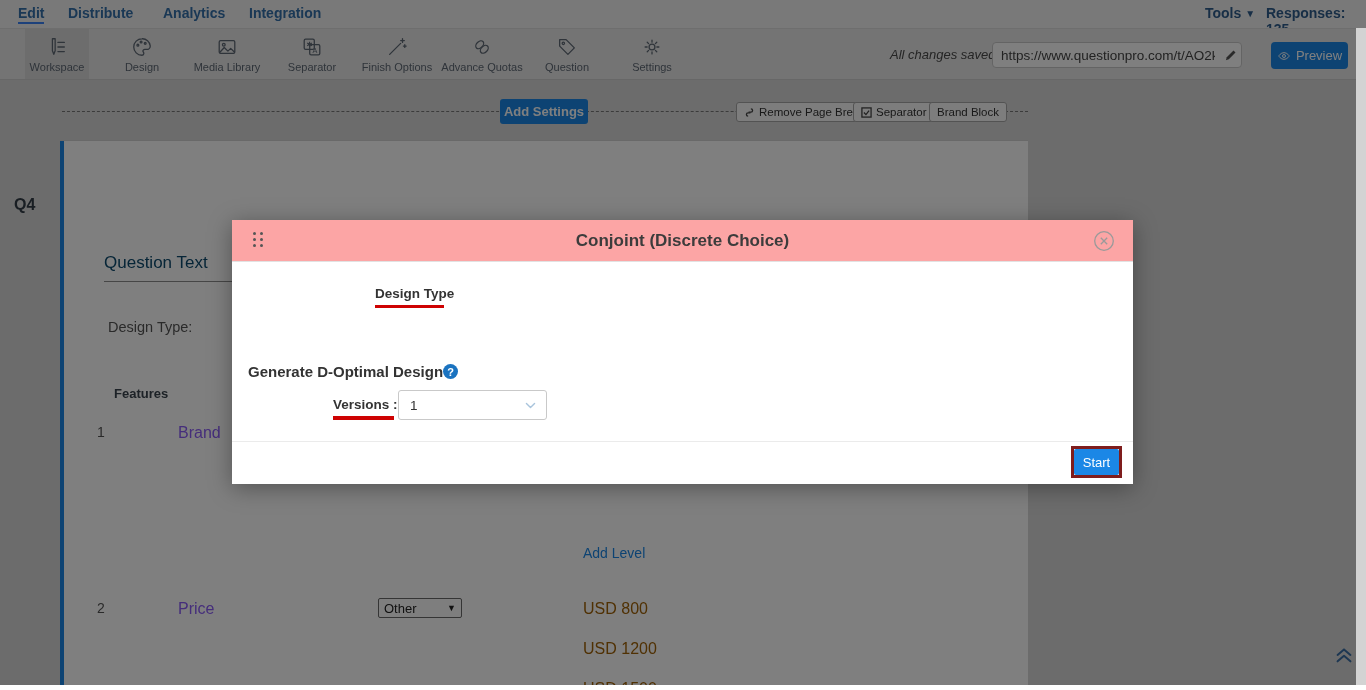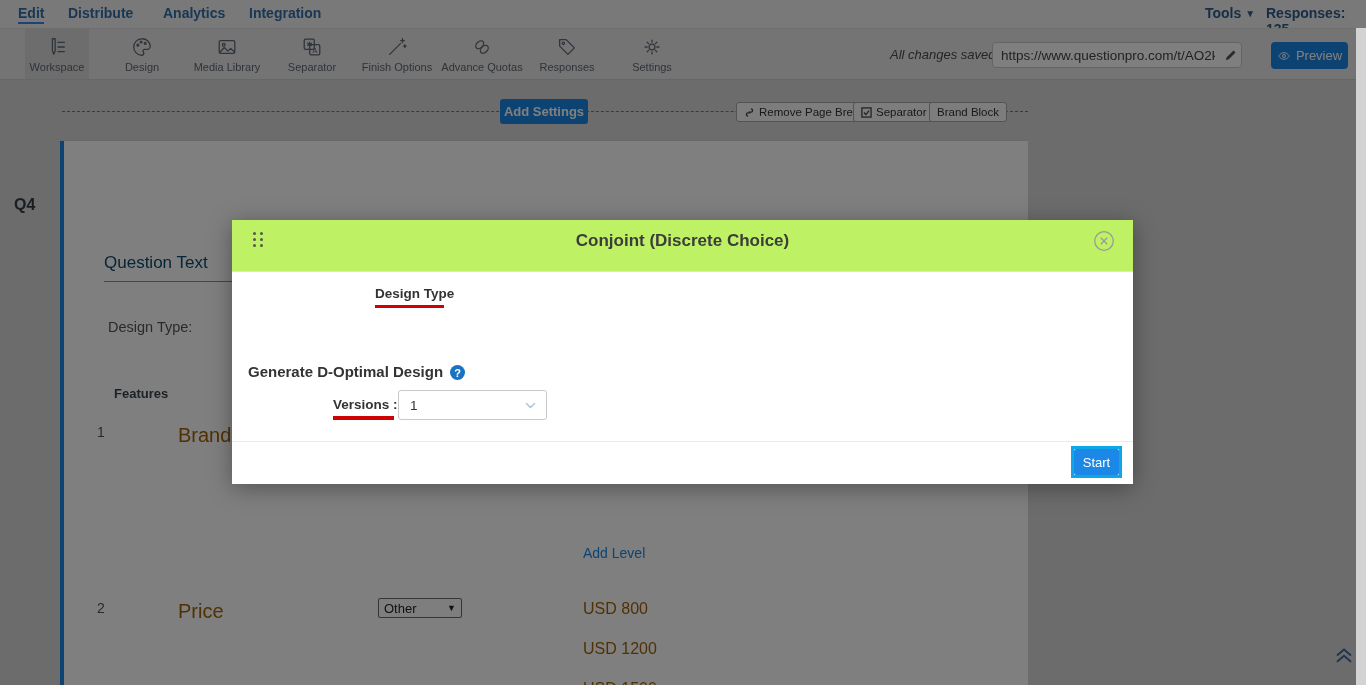--- a/index.html
+++ b/index.html
@@ -38,44 +38,44 @@
   .card-bar{ position:absolute; left:0; top:0; width:4px; height:550px; background:#1b87e6; }
   .q-id{ position:absolute; left:14px; top:116px; font-size:16px; font-weight:700; color:#333d47; }
   .q-menu{ position:absolute; top:81px; font-size:14px; color:#707a84; cursor:pointer; }
   .kebab{ position:absolute; left:905px; top:78px; width:16px; height:20px; display:flex; flex-direction:column; align-items:center; gap:3px; cursor:pointer; padding-top:2px;}
   .kebab span{ width:3px; height:3px; border-radius:50%; background:#707a84; }
   .q-text{ position:absolute; left:44px; top:112px; font-size:17px; color:#0c4a6e; }
   .q-underline{ position:absolute; left:44px; top:140px; width:880px; border-top:1px solid #8d8d8d; }
   .design-type-label{ position:absolute; left:48px; top:178px; font-size:14.5px; color:#555; }
   .features-h{ position:absolute; left:54px; top:245px; font-size:13px; font-weight:700; color:#3a444e; }
   .feat-num{ position:absolute; left:37px; font-size:14px; color:#555; }
-  .feat-name{ position:absolute; left:118px; font-size:20px; color:#a16207; }
+  .feat-name{ position:absolute; left:118px; font-size:16px; color:#8b5cf6; }
   .add-level{ position:absolute; left:523px; font-size:14px; color:#1b87e6; cursor:pointer; }
   .level{ position:absolute; left:523px; font-size:16px; color:#a16207; }
   .fake-select{ position:absolute; left:318px; top:457px; width:84px; height:20px; border:1px solid #6a6a6a; border-radius:2px; background:#fdfdfd; font-size:13px; color:#222; display:flex; align-items:center; justify-content:space-between; padding:0 5px; cursor:pointer;gap:12px; }
   .fake-select .sel-caret{ font-size:9px; color:#222; }
   .scroll-top{ position:absolute; left:1333px; top:563px; cursor:pointer; }
   .scroll-top svg{ width:22px; height:22px; stroke:#3a6ea5; fill:none; stroke-width:2.2; stroke-linecap:round; stroke-linejoin:round; }
   
   .overlay{ position:absolute; left:0; top:0; width:1366px; height:690px; background:rgba(0,0,0,0.5); z-index:50; }
   .modal{ position:absolute; left:232px; top:220px; width:901px; height:264px; background:#fff; z-index:60; box-shadow:0 4px 22px rgba(0,0,0,0.35); }
-  .modal-header{ position:absolute; left:0; top:0; width:100%; height:52px; background:#bef264; border-bottom:1px solid #e2e2e2; }
+  .modal-header{ position:absolute; left:0; top:0; width:100%; height:42px; background:#fca5a5; border-bottom:1px solid #e2e2e2; }
   .modal-title{ position:absolute; width:100%; top:11px; text-align:center; font-size:17px; font-weight:700; color:#3c3c3c; }
   .drag-handle{ position:absolute; left:21px; top:12px; display:grid; grid-template-columns:4px 4px; gap:3px; cursor:move; }
   .drag-handle span{ width:3px; height:3px; border-radius:50%; background:#555; }
   .modal-close{ position:absolute; left:861px; top:10px; width:22px; height:22px; cursor:pointer; }
   .modal-close svg{ width:22px; height:22px; stroke:#9a9a9a; fill:none; stroke-width:1.3; }
   .m-label{ position:absolute; font-size:13.5px; font-weight:700; color:#333; }
   .red-underline{ position:absolute; background:#ce0202; z-index:61; }
   .dd{ position:absolute; height:30px; border:1px solid #c9c9c9; border-radius:3px; background:#fff; display:flex; align-items:center; justify-content:space-between; padding:0 9px 0 11px; font-size:13.5px; color:#333; cursor:pointer; }
   .dd svg{ width:13px; height:13px; stroke:#a9c4dc; fill:none; stroke-width:1.7; stroke-linecap:round; stroke-linejoin:round; }
-  .gen-heading{ position:absolute; left:16px; top:143px; font-size:15px; font-weight:700; color:#333; display:flex; align-items:flex-end; gap:7px; }
+  .gen-heading{ position:absolute; left:16px; top:143px; font-size:15px; font-weight:700; color:#333; display:flex; align-items:center; }
   .help-icon{ width:15px; height:15px; border-radius:50%; background:#1a73c0; color:#fff; font-size:11px; font-weight:700; display:flex; align-items:center; justify-content:center; cursor:pointer; }
   .modal-footer{ position:absolute; left:0; top:221px; width:100%; height:43px; border-top:1px solid #ebebeb; }
-  .start-wrap{ position:absolute; left:839px; top:4px; border:3px solid #0ea5e9; }
+  .start-wrap{ position:absolute; left:839px; top:4px; border:3px solid #7f1d1d; }
   .btn-start{ width:45px; height:26px; background:#1b87e6; border-radius:2px; color:#fff; font-size:13px; display:flex; align-items:center; justify-content:center; cursor:pointer; }
   
   .v-scroll{ position:absolute; left:1356px; top:28px; width:10px; height:657px; background:#d3d3d3; z-index:70; }
   .h-strip{ position:absolute; left:0; top:685px; width:1366px; height:5px; background:#fff; z-index:70; }
 </style>
 </head>
 <body>
 
 <div class="screen">
 
@@ -139,21 +139,21 @@
           <line x1="20.5" y1="9.5" x2="20.5" y2="12.5"></line>
           <line x1="19" y1="11" x2="22" y2="11"></line>
         </svg>
       <span class="tb-label">Finish Options</span>
     </div>
     <div class="tb-item" style="left:535px;width:64px">
       <svg viewBox="0 0 24 24">
           <path d="M4 4h7l9 9-7 7-9-9z"></path>
           <circle cx="8" cy="8" r="1.3"></circle>
         </svg>
-      <span class="tb-label">Responses</span>
+      <span class="tb-label">Question</span>
     </div>
     <div class="tb-item" style="left:620px;width:64px">
       <svg viewBox="0 0 24 24">
           <circle cx="12" cy="12" r="3.2"></circle>
           <path d="M12 4.5v2.2M12 17.3v2.2M4.5 12h2.2M17.3 12h2.2M6.8 6.8l1.5 1.5M15.7 15.7l1.5 1.5M17.2 6.8l-1.5 1.5M8.3 15.7l-1.5 1.5"></path>
         </svg>
       <span class="tb-label">Settings</span>
     </div>
     <span class="saved-status">All changes saved</span>
     <div class="url-box">

